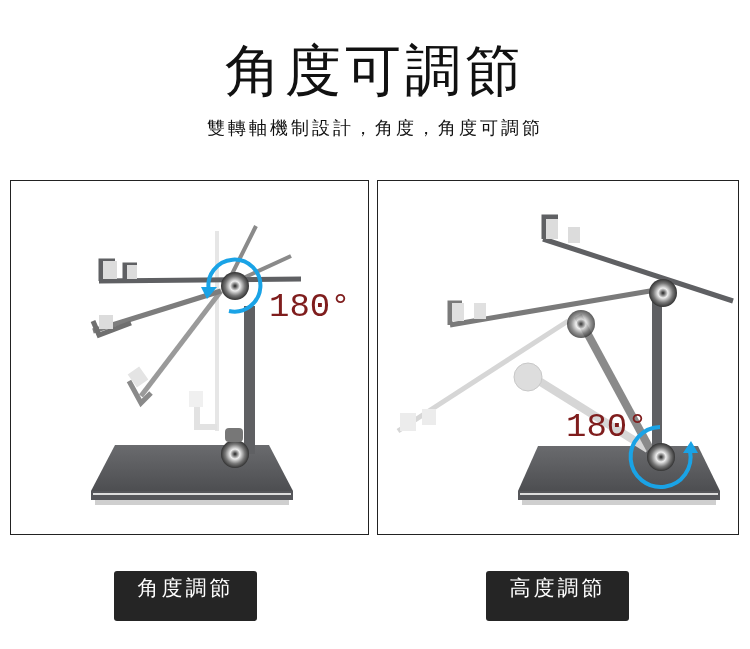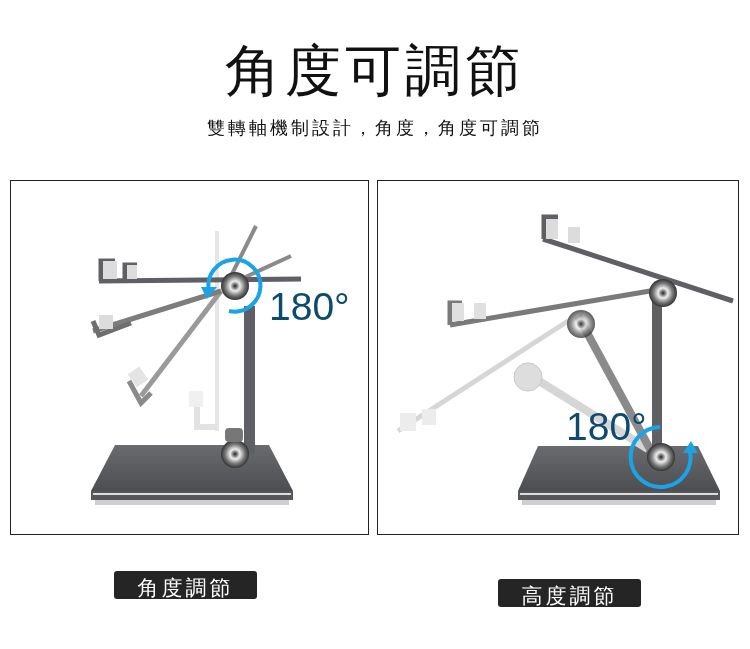--- a/index.html
+++ b/index.html
@@ -7,27 +7,27 @@
          font-family: "DejaVu Sans", "Liberation Sans", sans-serif; }
   .title { position: absolute; left: 0; top: 38px; width: 750px; text-align: center;
            font-size: 56px; font-weight: normal; color: #111; letter-spacing: 4px; line-height: 66px; }
   .subtitle { position: absolute; left: 0; top: 116px; width: 750px; text-align: center;
               font-size: 18px; color: #111; letter-spacing: 3px; line-height: 24px; }
   .panel { position: absolute; top: 180px; width: 359px; height: 355px;
            border: 1.5px solid #222; background: #fff; box-sizing: border-box; }
   .panel.left { left: 10px; }
   .panel.right { left: 377px; width: 362px; }
   .panel svg { position: absolute; left: 0; top: 0; }
-  .angle-label { position: absolute; font-family: Liberation Sans, sans-serif;
-                 font-size: 39px; color: #0c4a6e; line-height: 36px; }
-  .caption { position: absolute; top: 571px; height: 28px; width: 143px;
+  .angle-label { position: absolute; font-family: Liberation Mono, monospace;
+                 font-size: 34px; color: #7f1d1d; line-height: 36px; }
+  .caption { position: absolute; top: 571px; height: 50px; width: 143px;
              background: #252525; color: #fff; border-radius: 3px;
              font-size: 21px; text-align: center; line-height: 35px; letter-spacing: 3px; }
   .caption.left { left: 114px; }
-  .caption.right { left: 498px; margin-top: 8px; }
+  .caption.right { left: 486px; }
 </style>
 </head>
 <body>
 
 <div class="title">角度可調節</div>
 <div class="subtitle">雙轉軸機制設計，角度，角度可調節</div>
 
 <div class="panel left">
   <svg width="359" height="355" viewBox="0 0 359 355">
     <defs>

